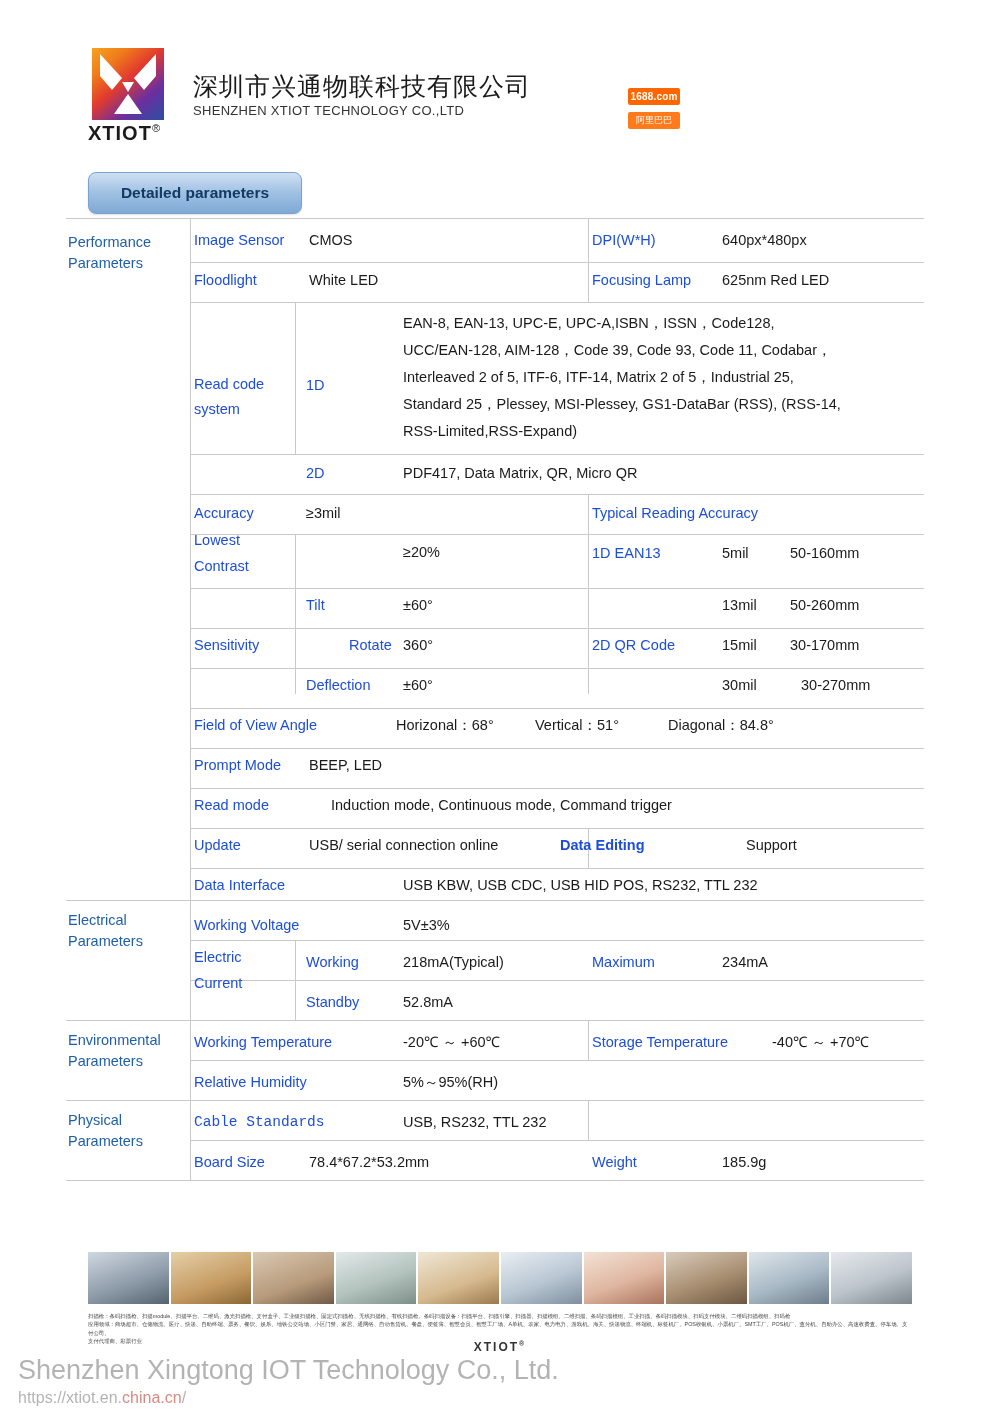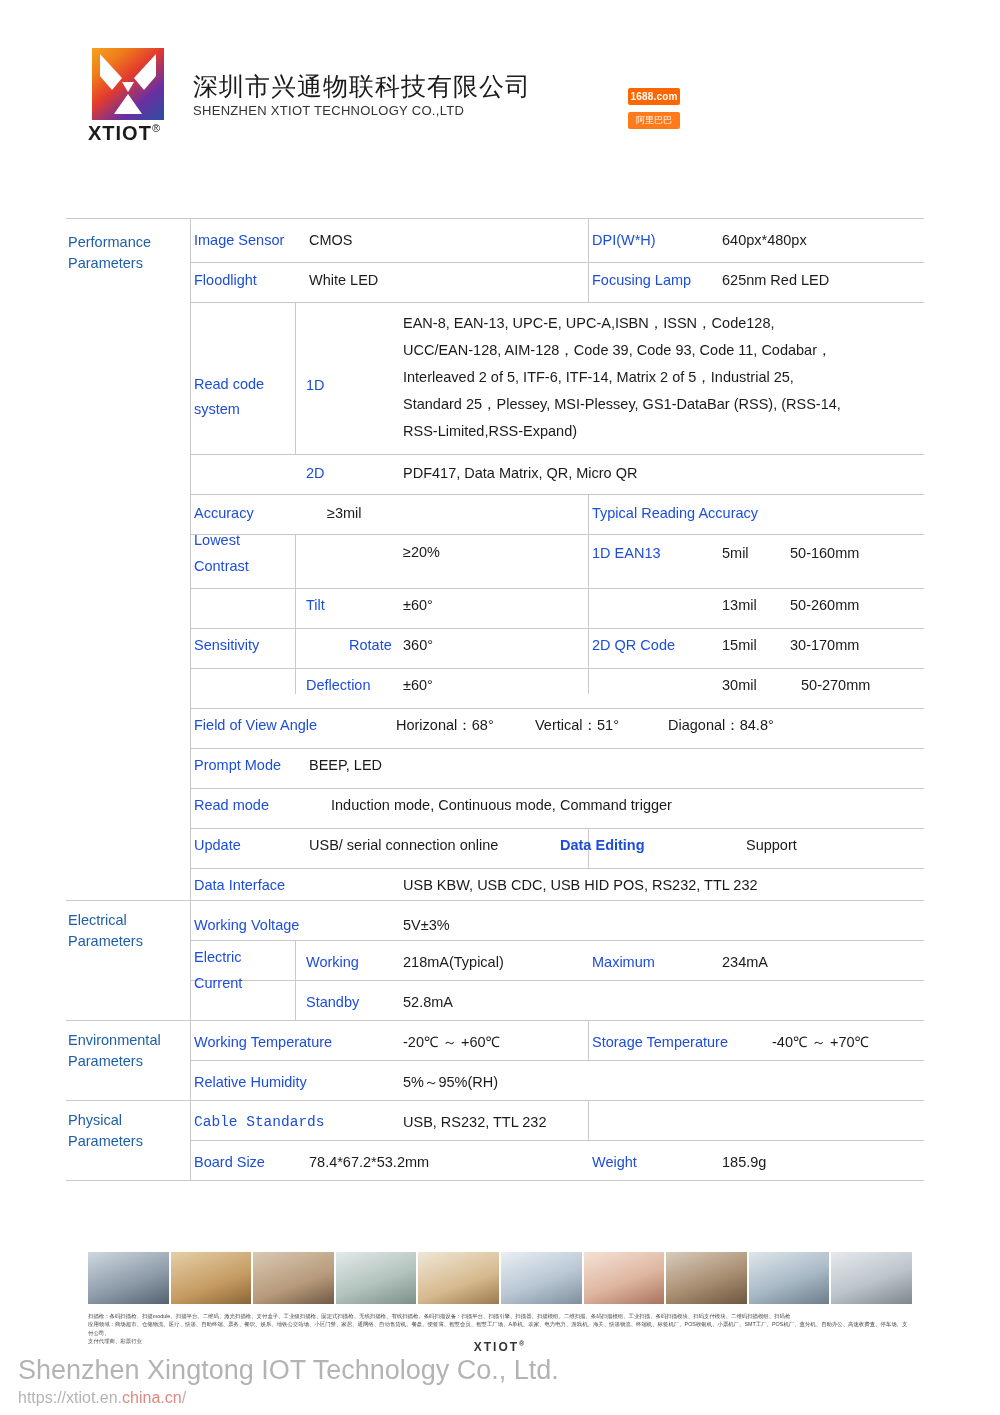--- a/index.html
+++ b/index.html
@@ -85,20 +85,23 @@
     <div class="badge-ali">阿里巴巴</div>
 
     <div class="contact">
       
       
       
       
     </div>
   </div>
 
+  <div class="pill">
+    <span>Detailed parameters</span>
+  </div>
 
   <div class="tbl">
 
     <div class="tline full" style="top:0px;"></div>
     <div class="tline inner" style="top:44px;"></div>
     <div class="tline inner" style="top:84px;"></div>
     <div class="tline inner" style="top:236px;"></div>
     <div class="tline inner" style="top:276px;"></div>
     <div class="tline inner" style="top:316px;"></div>
     <div class="tline inner" style="top:370px;"></div>
@@ -157,21 +160,21 @@
     <div class="cell val" style="left:337px;top:96px;">EAN-8, EAN-13, UPC-E, UPC-A,ISBN，ISSN，Code128,</div>
     <div class="cell val" style="left:337px;top:123px;">UCC/EAN-128, AIM-128，Code 39, Code 93, Code 11, Codabar，</div>
     <div class="cell val" style="left:337px;top:150px;">Interleaved 2 of 5, ITF-6, ITF-14, Matrix 2 of 5，Industrial 25,</div>
     <div class="cell val" style="left:337px;top:177px;">Standard 25，Plessey, MSI-Plessey, GS1-DataBar (RSS), (RSS-14,</div>
     <div class="cell val" style="left:337px;top:204px;">RSS-Limited,RSS-Expand)</div>
 
     <div class="cell lbl" style="left:240px;top:246px;">2D</div>
     <div class="cell val" style="left:337px;top:246px;">PDF417, Data Matrix, QR, Micro QR</div>
 
     <div class="cell lbl" style="left:128px;top:286px;">Accuracy</div>
-    <div class="cell val" style="left:240px;top:286px;margin-left:21px;">≥3mil</div>
+    <div class="cell val" style="left:240px;top:286px;">≥3mil</div>
     <div class="cell lbl" style="left:526px;top:286px;">Typical Reading Accuracy</div>
 
     <div class="cell lbl" style="left:128px;top:313px;">Lowest</div>
     <div class="cell lbl" style="left:128px;top:339px;">Contrast</div>
     <div class="cell val" style="left:337px;top:325px;">≥20%</div>
     <div class="cell lbl" style="left:526px;top:326px;">1D EAN13</div>
     <div class="cell val" style="left:656px;top:326px;">5mil</div>
     <div class="cell val" style="left:724px;top:326px;">50-160mm</div>
 
     <div class="cell lbl" style="left:128px;top:418px;">Sensitivity</div>
@@ -181,21 +184,21 @@
     <div class="cell val" style="left:337px;top:418px;">360°</div>
     <div class="cell lbl" style="left:240px;top:458px;">Deflection</div>
     <div class="cell val" style="left:337px;top:458px;">±60°</div>
 
     <div class="cell val" style="left:656px;top:378px;">13mil</div>
     <div class="cell val" style="left:724px;top:378px;">50-260mm</div>
     <div class="cell lbl" style="left:526px;top:418px;">2D QR Code</div>
     <div class="cell val" style="left:656px;top:418px;">15mil</div>
     <div class="cell val" style="left:724px;top:418px;">30-170mm</div>
     <div class="cell val" style="left:656px;top:458px;">30mil</div>
-    <div class="cell val" style="left:735px;top:458px;">50-270mm</div>
+    <div class="cell val" style="left:735px;top:458px;">30-270mm</div>
 
     <div class="cell lbl" style="left:128px;top:498px;">Field of View Angle</div>
     <div class="cell val" style="left:330px;top:498px;">Horizonal：68°</div>
     <div class="cell val" style="left:469px;top:498px;">Vertical：51°</div>
     <div class="cell val" style="left:602px;top:498px;">Diagonal：84.8°</div>
 
     <div class="cell lbl" style="left:128px;top:538px;">Prompt Mode</div>
     <div class="cell val" style="left:243px;top:538px;">BEEP, LED</div>
 
     <div class="cell lbl" style="left:128px;top:578px;">Read mode</div>

